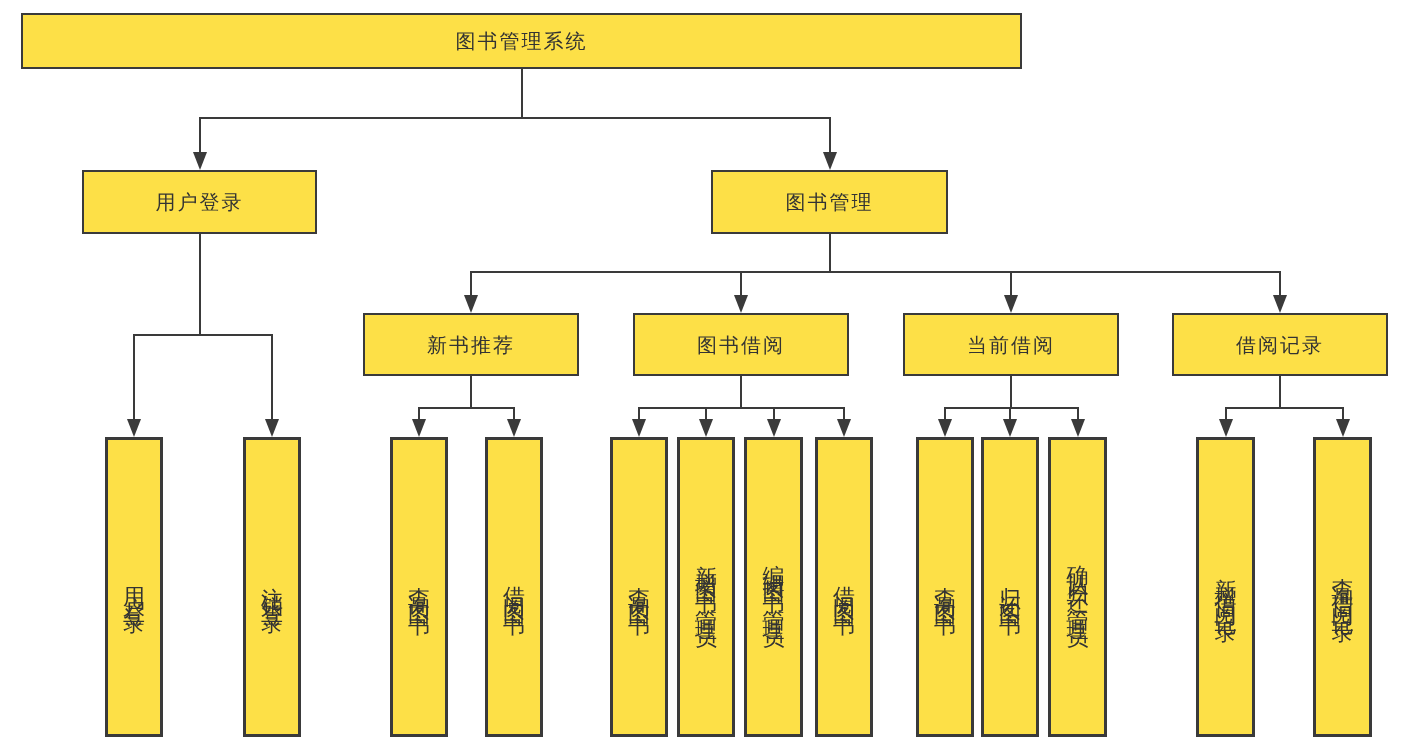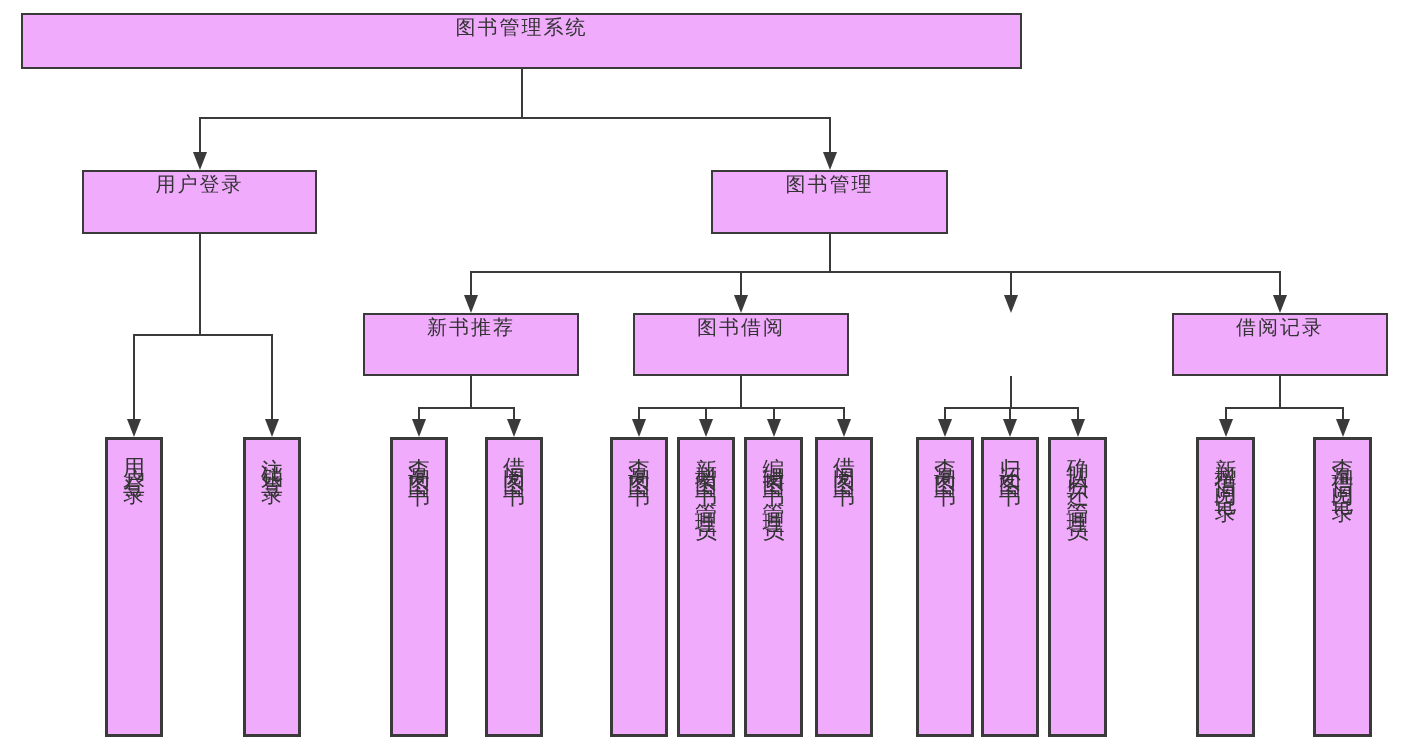--- a/index.html
+++ b/index.html
@@ -8,23 +8,23 @@
     --bg:#ffffff;
     --wm:#b5b5b5;
   }
   html,body{margin:0;padding:0;background:var(--bg);}
   body{font-family:"Liberation Sans","DejaVu Sans",sans-serif;}
   #canvas{
     position:relative;width:1405px;height:747px;
     background:var(--bg);overflow:hidden;
   }
   .node{
-    position:absolute;box-sizing:border-box;background:#f0abfc;
+    position:absolute;box-sizing:border-box;background:#fde047;
     border:2px solid var(--line);
-    display:flex;align-items:flex-start;justify-content:center;
+    display:flex;align-items:center;justify-content:center;
     z-index:2;
   }
   .node.leaf{border-width:3px;}
   .node-label{
     color:var(--text);font-size:20px;letter-spacing:2px;
     white-space:nowrap;line-height:1.2;
   }
   .leaf .node-label{
     writing-mode:vertical-rl;text-orientation:mixed;
     font-size:22px;letter-spacing:9px;line-height:1;
@@ -106,20 +106,23 @@
     </div>
     <div class="node" style="left: 711px; top: 170px; width: 237px; height: 64px; font-family: Liberation Serif, serif;">
       <span class="node-label">图书管理</span>
     </div>
     <div class="node" style="left: 363px; top: 313px; width: 216px; height: 63px;">
       <span class="node-label">新书推荐</span>
     </div>
     <div class="node" style="left: 633px; top: 313px; width: 216px; height: 63px;">
       <span class="node-label">图书借阅</span>
     </div>
+    <div class="node" style="left: 903px; top: 313px; width: 216px; height: 63px;">
+      <span class="node-label">当前借阅</span>
+    </div>
     <div class="node" style="left: 1172px; top: 313px; width: 216px; height: 63px;">
       <span class="node-label">借阅记录</span>
     </div>
     <div class="node leaf" style="left: 105px; top: 437px; width: 58px; height: 300px;">
       <span class="node-label">用户登录</span>
     </div>
     <div class="node leaf" style="left: 243px; top: 437px; width: 58px; height: 300px;">
       <span class="node-label">注销登录</span>
     </div>
     <div class="node leaf" style="left: 390px; top: 437px; width: 58px; height: 300px;">

